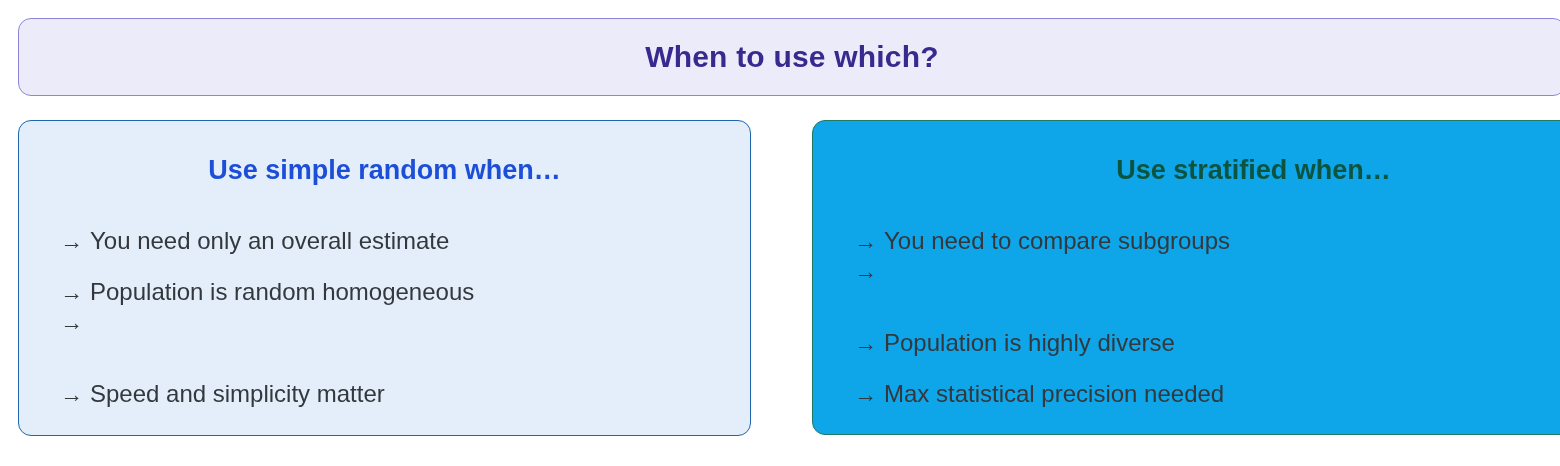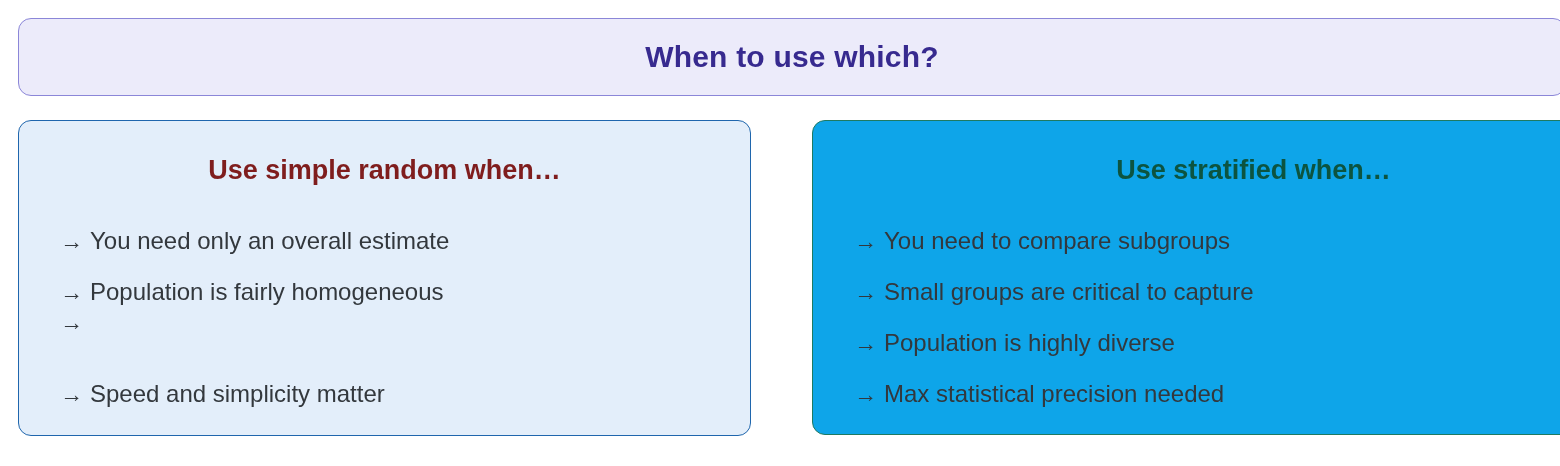--- a/index.html
+++ b/index.html
@@ -74,21 +74,21 @@
     position: absolute;
     left: 0;
     right: 0;
     top: 36px;
     text-align: center;
     font-size: 27px;
     font-weight: bold;
     line-height: 1;
     white-space: nowrap;
   }
-  .panel-left .panel-heading  { color: #7f1d1d; }
+  .panel-left .panel-heading  { color: #1d4ed8; }
   .panel-right .panel-heading { color: #0c5440; }
 
   .bullet-list {
     position: absolute;
     top: 88px;
     margin: 0;
     padding: 0;
     list-style: none;
   }
   .panel-left .bullet-list  { left: 41px; }
@@ -126,42 +126,41 @@
 
   <div class="panel panel-left">
     <div class="panel-heading">Use simple random when…</div>
     <ul class="bullet-list">
       <li class="bullet-item">
         <span class="bullet-arrow">→</span>
         <span class="bullet-text">You need only an overall estimate</span>
       </li>
       <li class="bullet-item">
         <span class="bullet-arrow">→</span>
-        <span class="bullet-text">Population is fairly homogeneous</span>
+        <span class="bullet-text">Population is random homogeneous</span>
       </li>
       <li class="bullet-item">
         <span class="bullet-arrow">→</span>
       </li>
       <li class="bullet-item">
         <span class="bullet-arrow">→</span>
         <span class="bullet-text">Speed and simplicity matter</span>
       </li>
     </ul>
   </div>
 
   <div class="panel panel-right">
     <div class="panel-heading">Use stratified when…</div>
     <ul class="bullet-list">
       <li class="bullet-item">
         <span class="bullet-arrow">→</span>
         <span class="bullet-text">You need to compare subgroups</span>
       </li>
       <li class="bullet-item">
         <span class="bullet-arrow">→</span>
-        <span class="bullet-text">Small groups are critical to capture</span>
       </li>
       <li class="bullet-item">
         <span class="bullet-arrow">→</span>
         <span class="bullet-text">Population is highly diverse</span>
       </li>
       <li class="bullet-item">
         <span class="bullet-arrow">→</span>
         <span class="bullet-text">Max statistical precision needed</span>
       </li>
     </ul>

